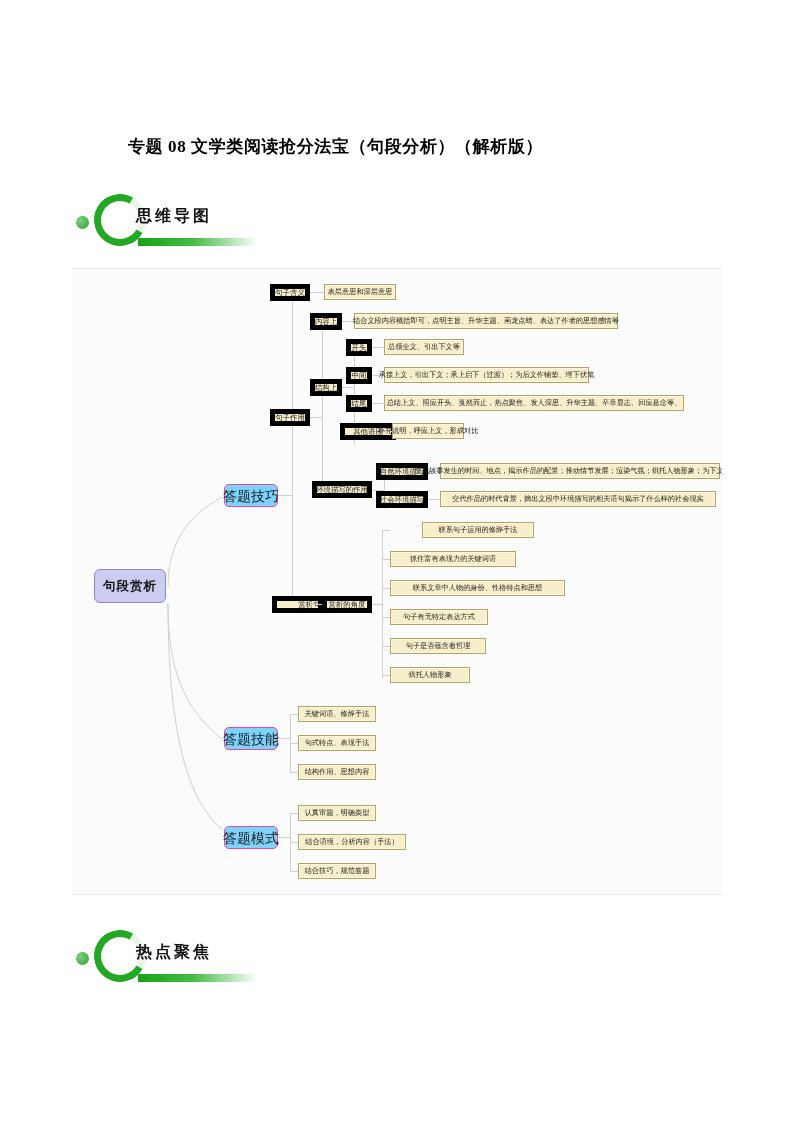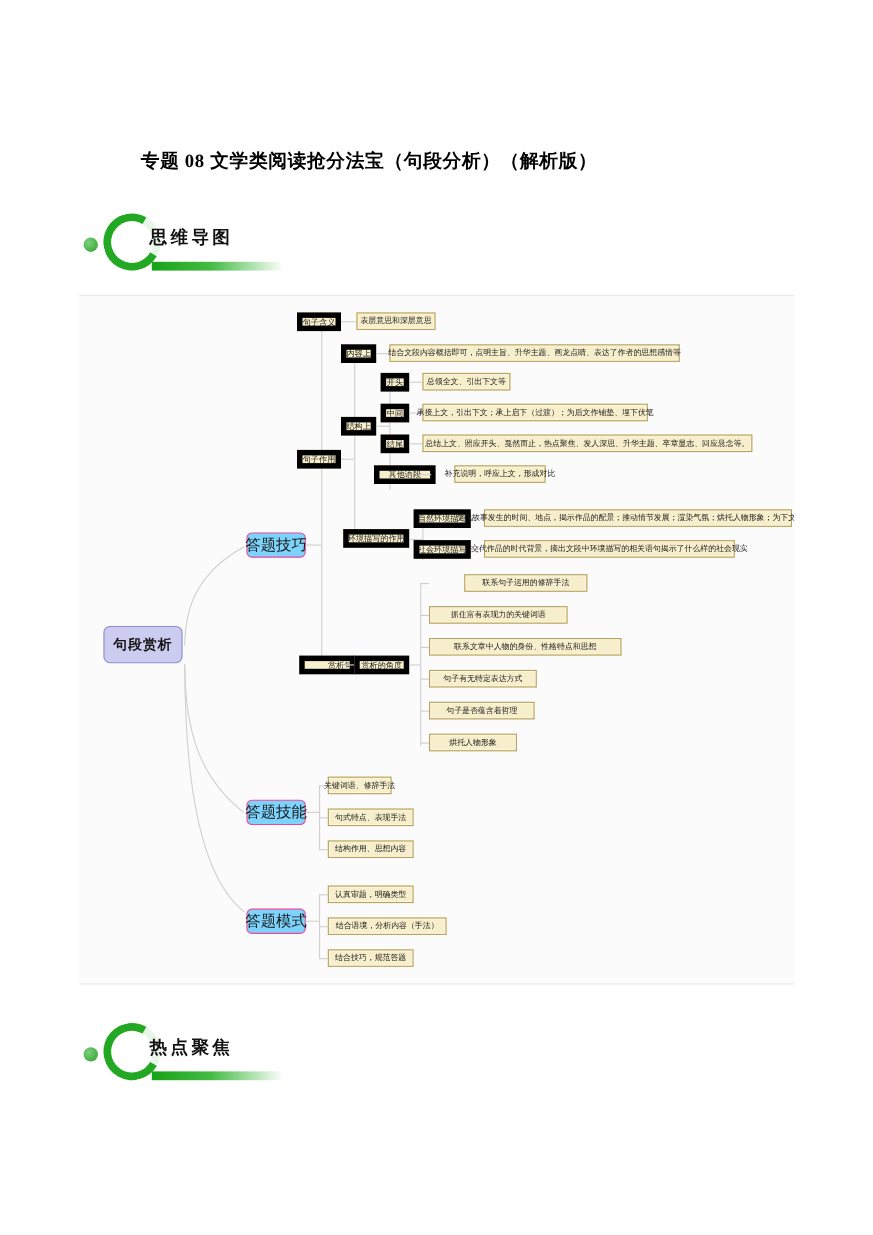--- a/index.html
+++ b/index.html
@@ -150,36 +150,36 @@
       <div class="node n-leaf" style="left:312px;top:98px;width:205px;">承接上文，引出下文；承上启下（过渡）；为后文作铺垫、埋下伏笔</div>
 
       <div class="ln lnh" style="left:282px;top:134px;width:8px;"></div>
       <div class="node n-mid" style="left:274px;top:126px;width:26px;">结尾</div>
       <div class="ln lnh" style="left:300px;top:134px;width:12px;"></div>
       <div class="node n-leaf" style="left:312px;top:126px;width:300px;">总结上文、照应开头、戛然而止，热点聚焦、发人深思、升华主题、卒章显志、回应悬念等。</div>
 
       <div class="ln lnh" style="left:282px;top:162px;width:8px;"></div>
       <div class="node n-mid" style="left:268px;top:154px;width:56px;">其他语段</div>
       <div class="ln lnh" style="left:308px;top:162px;width:12px;"></div>
-      <div class="node n-leaf" style="left:320px;top:154px;width:83px;margin-left:21px;">补充说明，呼应上文，形成对比</div>
+      <div class="node n-leaf" style="left:320px;top:154px;width:72px;">补充说明，呼应上文，形成对比</div>
 
       <div class="ln lnh" style="left:250px;top:221px;width:8px;"></div>
       <div class="node n-mid" style="left:240px;top:212px;width:60px;">环境描写的作用</div>
       <div class="ln lnh" style="left:300px;top:221px;width:12px;"></div>
       <div class="ln lnv" style="left:312px;top:202px;height:38px;"></div>
 
       <div class="ln lnh" style="left:312px;top:202px;width:8px;"></div>
       <div class="node n-mid" style="left:304px;top:194px;width:52px;">自然环境描写</div>
       <div class="ln lnh" style="left:356px;top:202px;width:12px;"></div>
       <div class="node n-leaf" style="left:368px;top:194px;width:280px;">交代故事发生的时间、地点，揭示作品的配景；推动情节发展；渲染气氛；烘托人物形象；为下文作铺垫</div>
 
       <div class="ln lnh" style="left:312px;top:230px;width:8px;"></div>
       <div class="node n-mid" style="left:304px;top:222px;width:52px;">社会环境描写</div>
       <div class="ln lnh" style="left:356px;top:230px;width:12px;"></div>
-      <div class="node n-leaf" style="left:368px;top:222px;width:228px;">交代作品的时代背景，摘出文段中环境描写的相关语句揭示了什么样的社会现实</div>
+      <div class="node n-leaf" style="left:368px;top:222px;width:276px;">交代作品的时代背景，摘出文段中环境描写的相关语句揭示了什么样的社会现实</div>
 
       <div class="ln lnh" style="left:220px;top:335px;width:10px;"></div>
       <div class="node n-mid" style="left:200px;top:327px;width:40px;padding-left:36px;">赏析句子</div>
       <div class="ln lnh" style="left:238px;top:335px;width:12px;"></div>
       <div class="node n-mid" style="left:250px;top:327px;width:50px;">赏析的角度</div>
       <div class="ln lnh" style="left:300px;top:335px;width:10px;"></div>
       <div class="ln lnv" style="left:310px;top:261px;height:148px;"></div>
 
       <div class="ln lnh" style="left:310px;top:261px;width:8px;"></div>
       <div class="node n-leaf" style="left:318px;top:253px;width:112px;margin-left:32px;">联系句子运用的修辞手法</div>
@@ -197,21 +197,21 @@
       <div class="node n-leaf" style="left:318px;top:369px;width:96px;">句子是否蕴含着哲理</div>
 
       <div class="ln lnh" style="left:310px;top:406px;width:8px;"></div>
       <div class="node n-leaf" style="left:318px;top:398px;width:80px;">烘托人物形象</div>
 
       <div class="node n-cat" style="left:152px;top:458px;width:54px;">答题技能</div>
       <div class="ln lnh" style="left:206px;top:469px;width:12px;"></div>
       <div class="ln lnv" style="left:218px;top:445px;height:58px;"></div>
 
       <div class="ln lnh" style="left:218px;top:445px;width:8px;"></div>
-      <div class="node n-leaf" style="left:226px;top:437px;width:58px;">关键词语、修辞手法</div>
+      <div class="node n-leaf" style="left:226px;top:437px;width:78px;">关键词语、修辞手法</div>
 
       <div class="ln lnh" style="left:218px;top:474px;width:8px;"></div>
       <div class="node n-leaf" style="left:226px;top:466px;width:78px;">句式特点、表现手法</div>
 
       <div class="ln lnh" style="left:218px;top:503px;width:8px;"></div>
       <div class="node n-leaf" style="left:226px;top:495px;width:78px;">结构作用、思想内容</div>
 
       <div class="node n-cat" style="left:152px;top:557px;width:54px;">答题模式</div>
       <div class="ln lnh" style="left:206px;top:568px;width:12px;"></div>
       <div class="ln lnv" style="left:218px;top:544px;height:58px;"></div>

